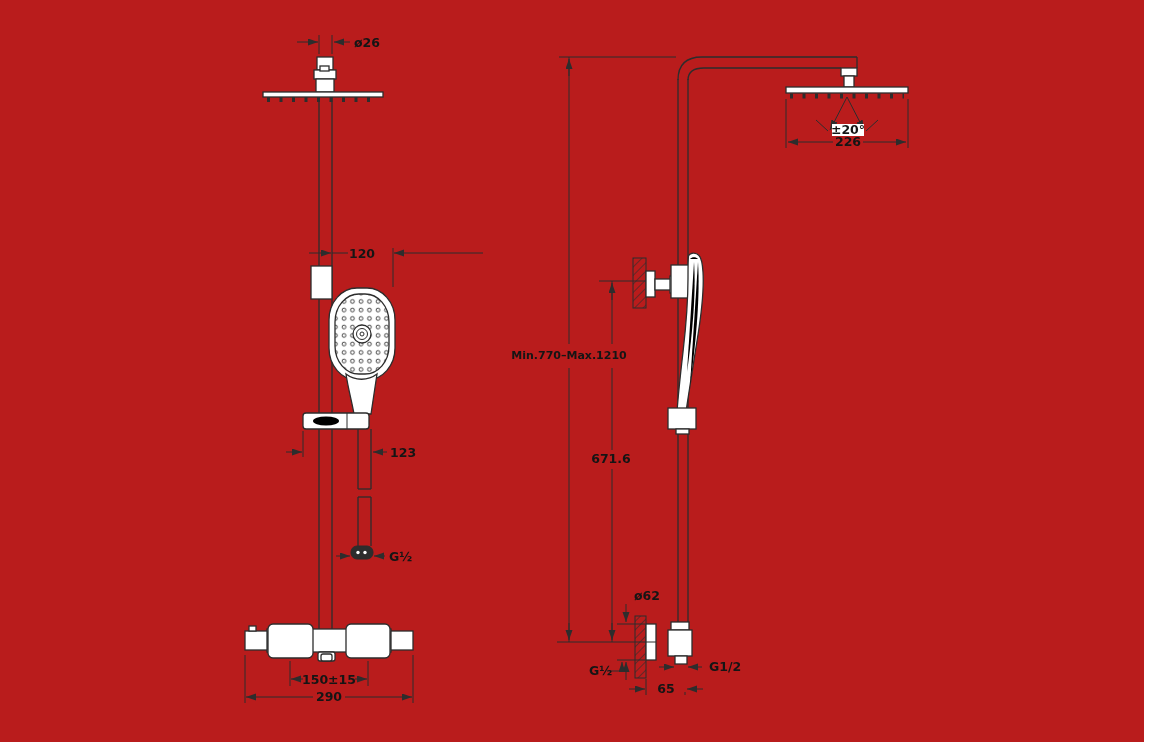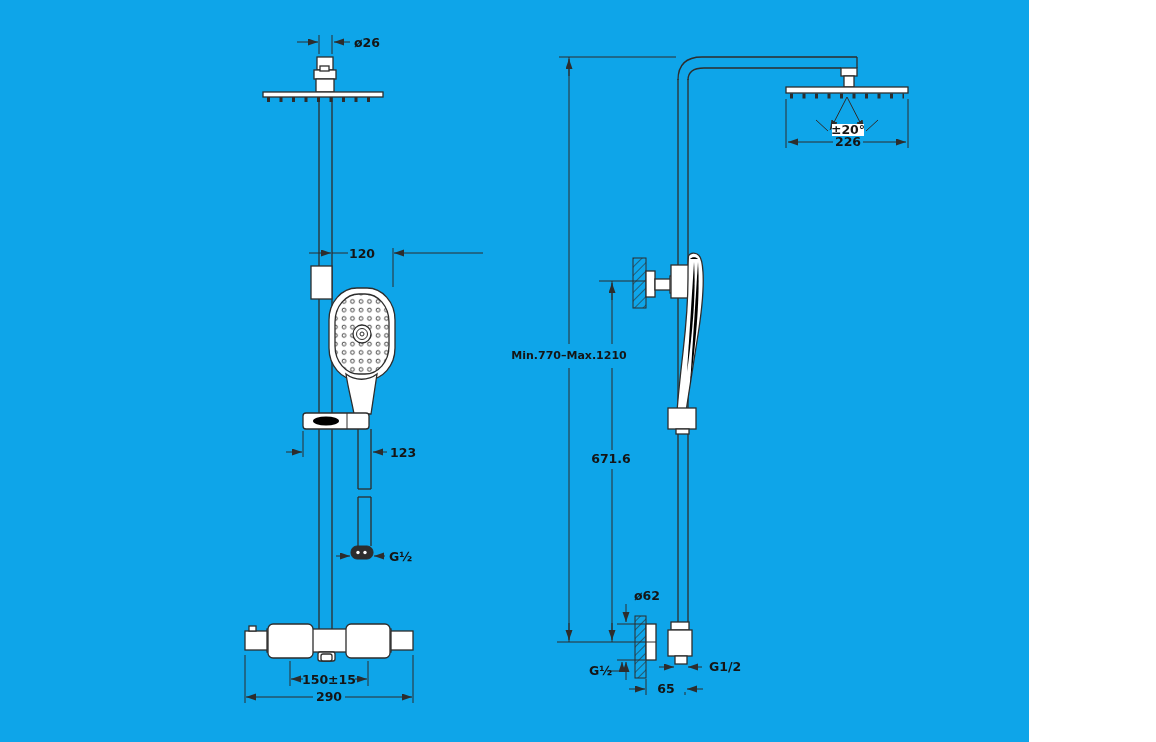--- a/index.html
+++ b/index.html
@@ -1,16 +1,16 @@
 <!DOCTYPE html>
 <html><head>
 <meta charset="utf-8">
 <style>
   html,body{margin:0;padding:0;background:#ffffff;}
-  .canvas{position:relative;width:1029px;height:742px;background:#0ea5e9;overflow:hidden;
+  .canvas{position:relative;width:1144px;height:742px;background:#b91c1c;overflow:hidden;
           font-family:"DejaVu Sans","Liberation Sans",sans-serif;}
   svg text{font-family:"DejaVu Sans","Liberation Sans",sans-serif;font-weight:700;
            font-size:12.5px;fill:#151515;}
   svg text.small{font-size:11px;}
   svg text.mid{text-anchor:middle;}
   .s  line,.s path,.s rect,.s ellipse,.s circle{stroke:#2d2d2d;fill:none;stroke-width:1.3;}
   .w  {stroke:#2d2d2d;fill:#ffffff;stroke-width:1.3;}
   .h  {stroke:#2d2d2d;fill:url(#hatch);stroke-width:1;}
   .k  {stroke:#2d2d2d;fill:#2d2d2d;stroke-width:1;}
   .dt {stroke:#2d2d2d;fill:url(#dots);stroke-width:1.3;}

